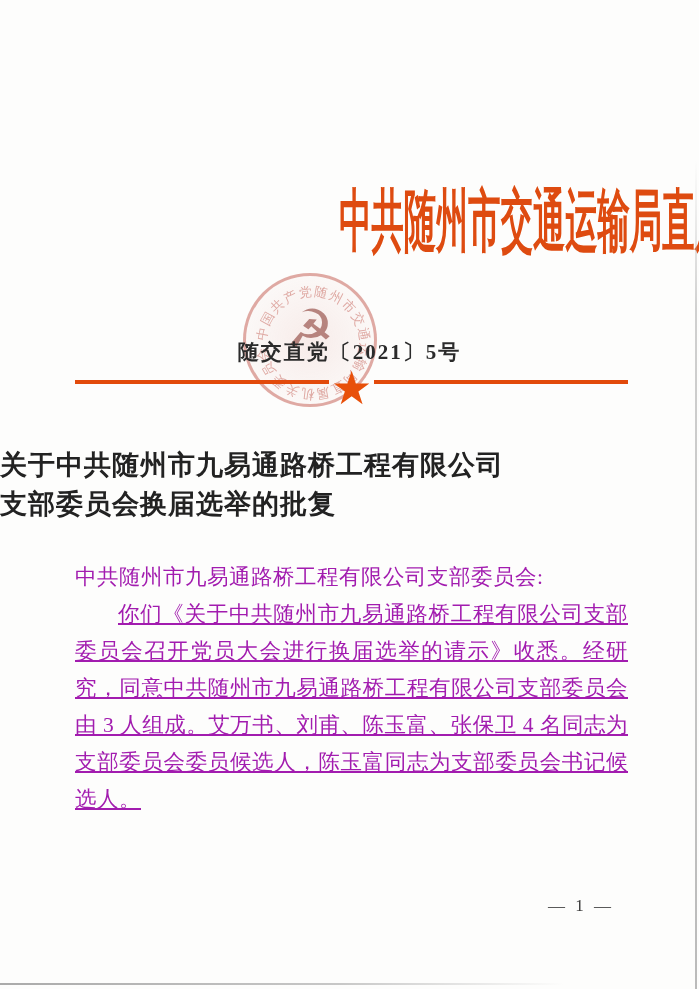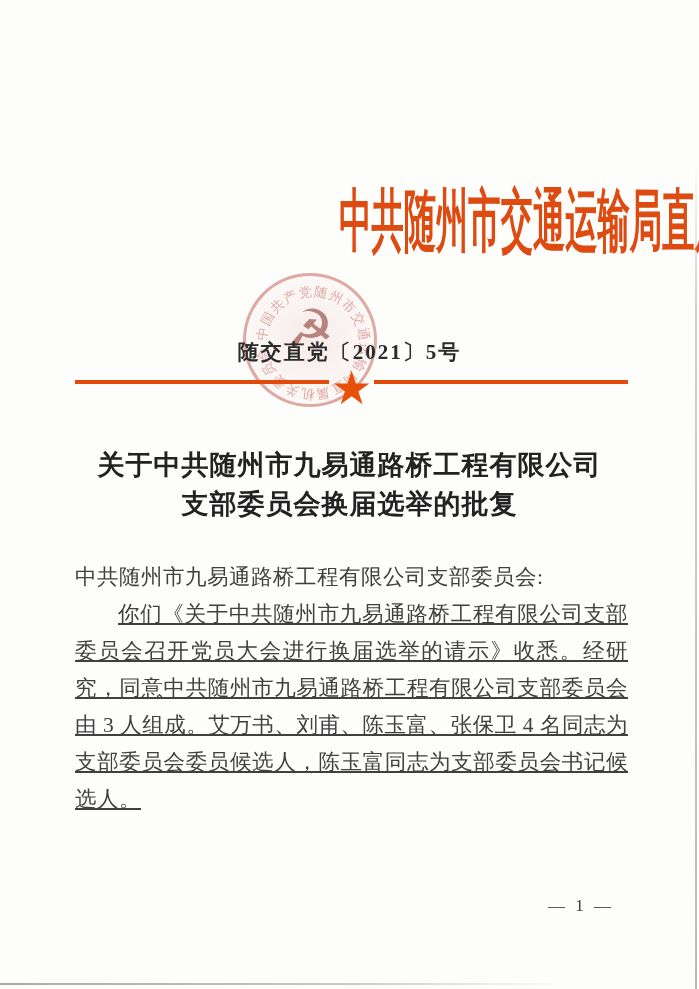--- a/index.html
+++ b/index.html
@@ -67,32 +67,32 @@
     flex:0 0 auto;
     font-family:"DejaVu Sans",sans-serif;
     font-size:46px;line-height:0;
     color:#e8500a;
     margin:0 2px;
     transform:translateY(6px);
   }
   
   .doc-title{
     position:absolute;top:446px;left:0;right:0;
-    text-align:center;
+    text-align:left;
     font-size:27px;line-height:39px;
     font-weight:bold;
     letter-spacing:1px;
     color:#222;
   }
   
   .doc-body{
     position:absolute;top:559px;left:75px;width:553px;
     font-size:21.5px;line-height:37px;
     text-align:justify;
-    color:#404040;
+    color:#a21caf;
     letter-spacing:0.5px;
   }
   .doc-body p{margin:0;}
   .doc-body p.para{text-indent:2em;text-decoration:underline;}
   
   .page-number{
     position:absolute;top:895px;left:548px;
     font-size:17px;line-height:22px;
     letter-spacing:3px;
     color:#3c3c3c;

